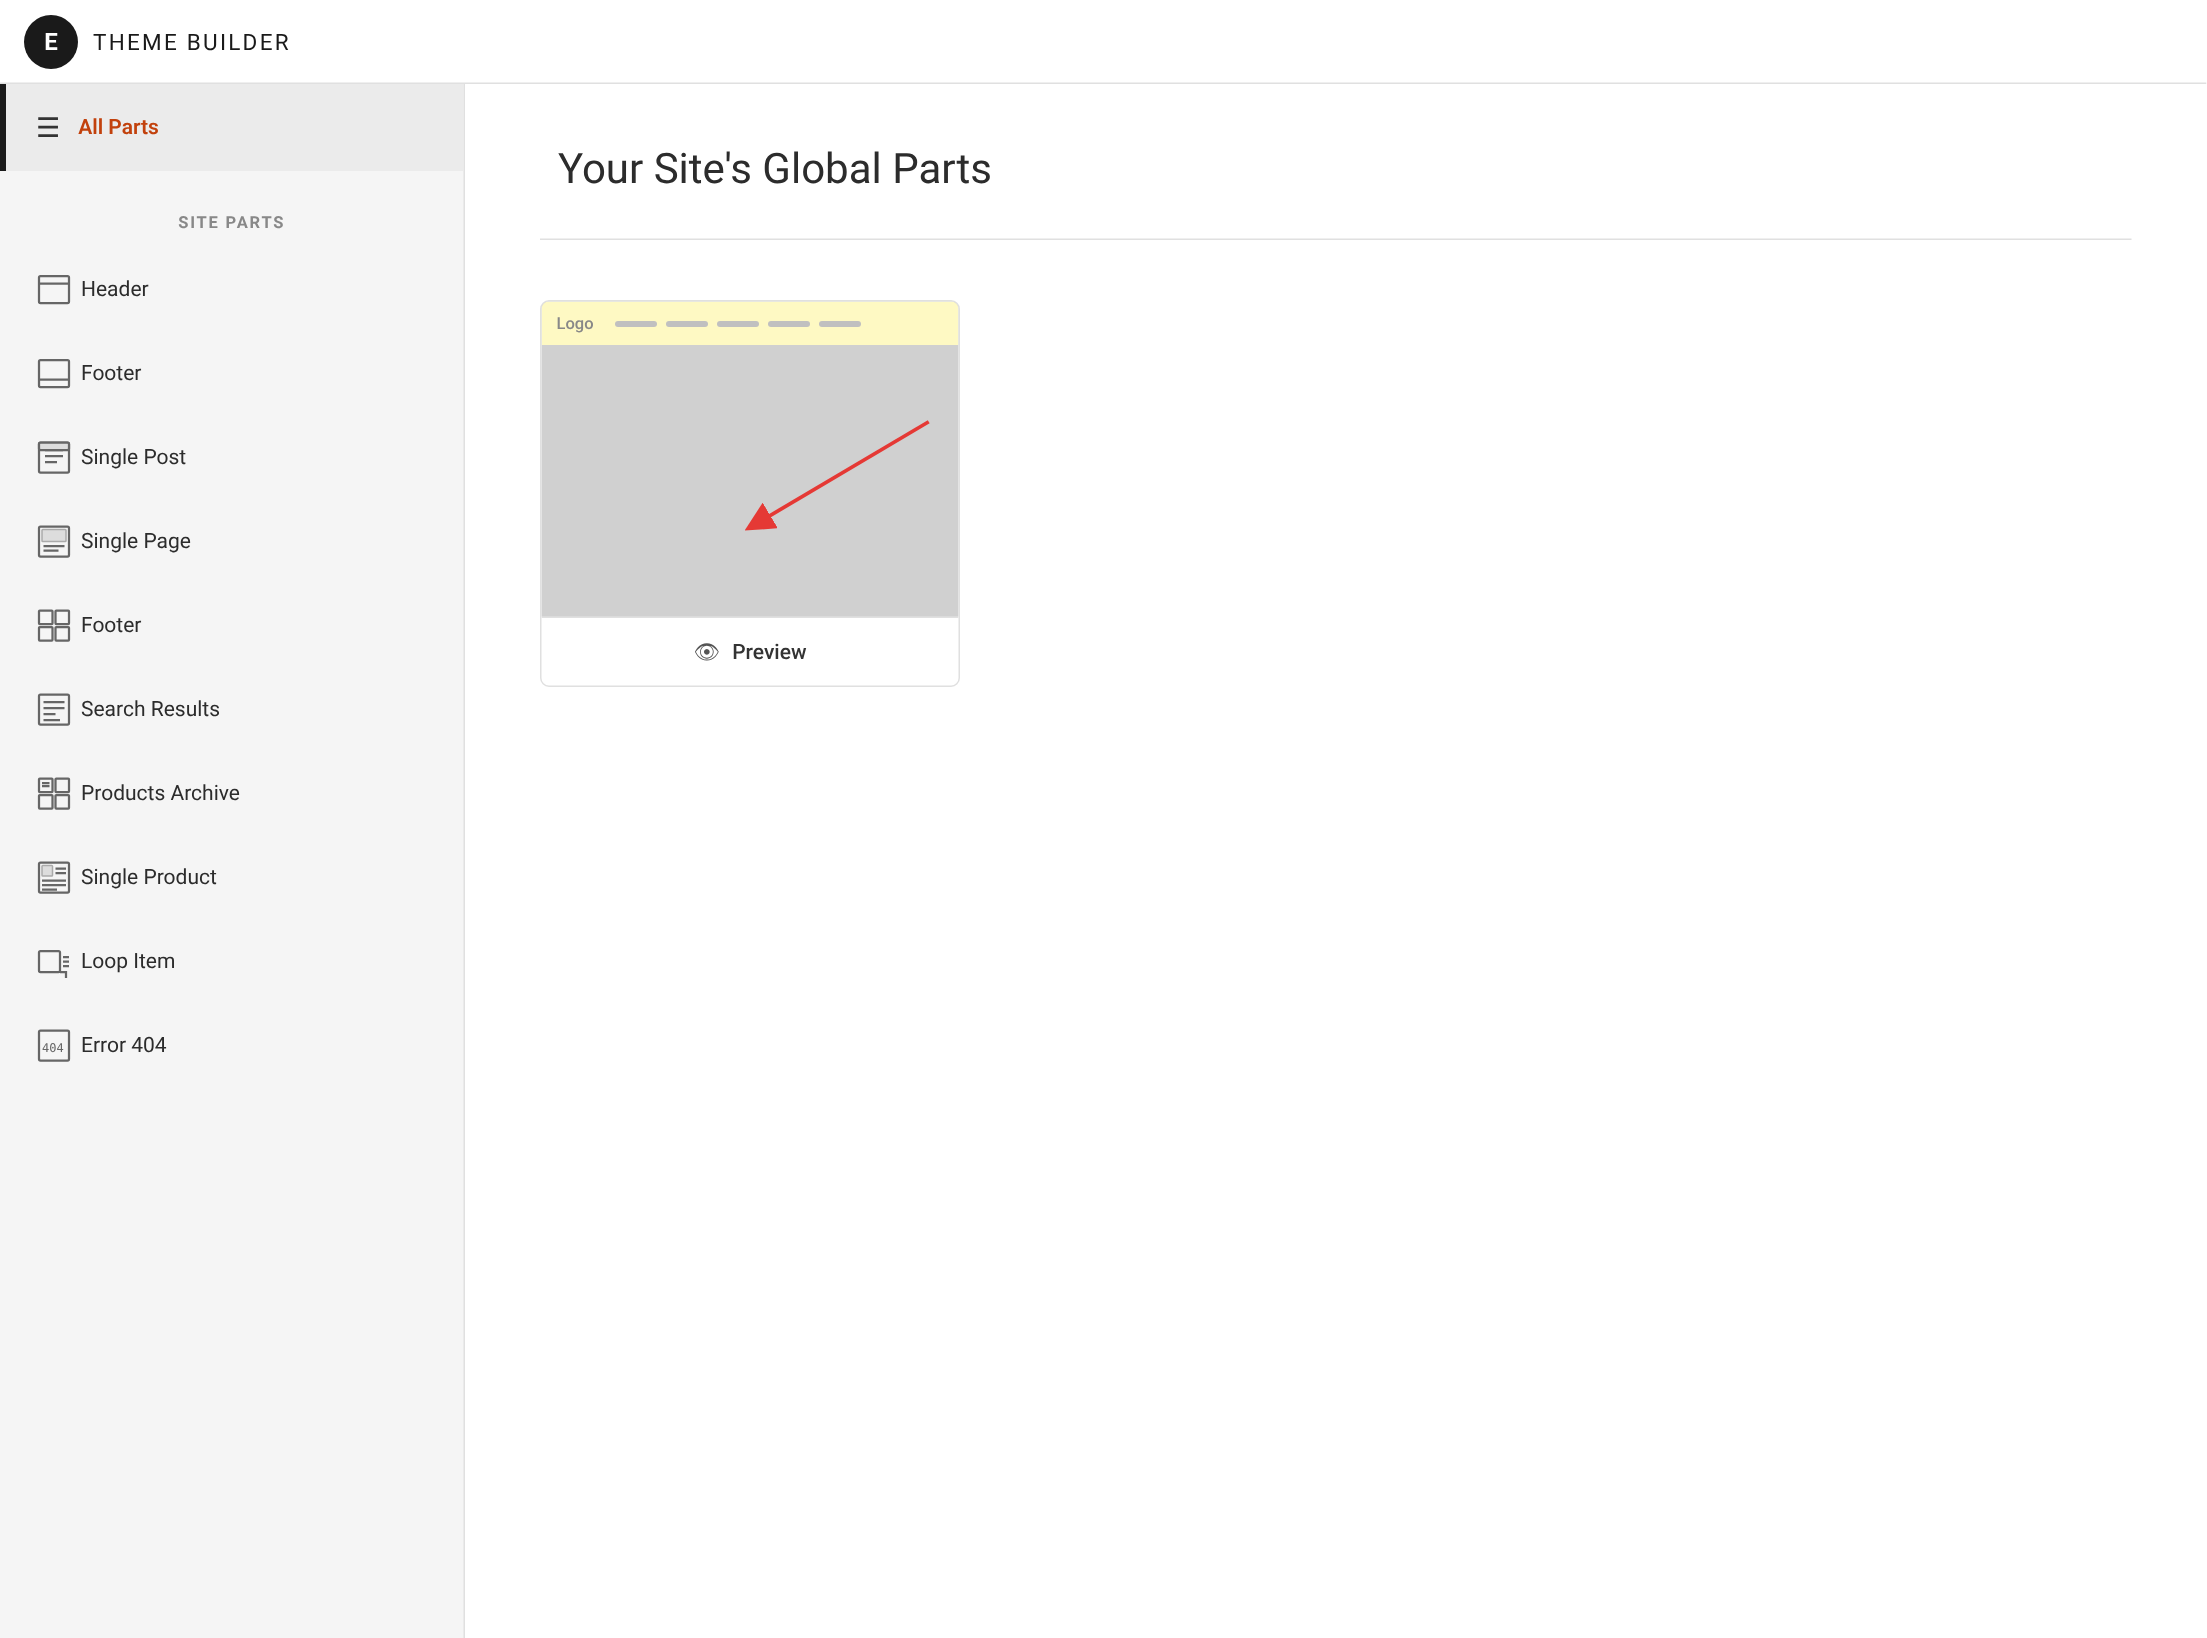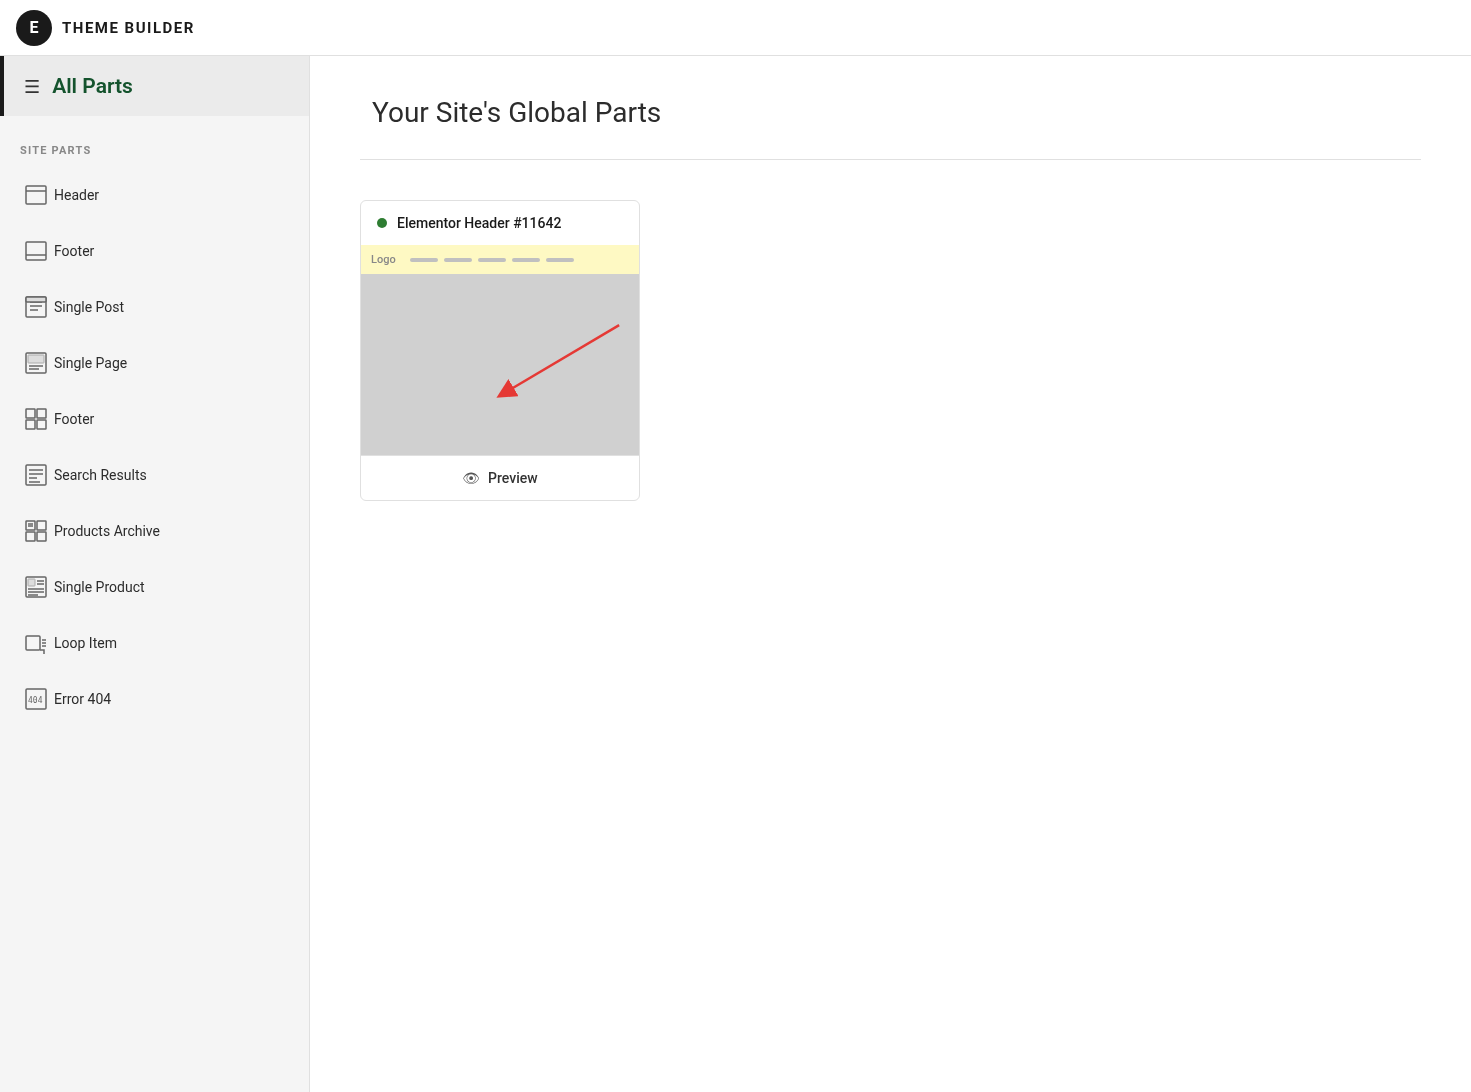--- a/index.html
+++ b/index.html
@@ -27,21 +27,21 @@
       border-radius: 50%;
       display: flex;
       align-items: center;
       justify-content: center;
       color: #fff;
       font-weight: bold;
       font-size: 16px;
     }
     .topbar-title {
       font-size: 15px;
-      font-weight: 700;
+      font-weight: 400;
       letter-spacing: 1.5px;
       color: #1a1a1a;
       text-transform: uppercase;
     }
 
     
     .layout {
       display: flex;
       flex: 1;
       overflow: hidden;
@@ -65,32 +65,33 @@
       padding: 18px 20px;
       background: #ebebeb;
       border-left: 4px solid #1a1a1a;
       cursor: pointer;
     }
     .sidebar-all-parts-icon {
       font-size: 18px;
       color: #333;
     }
     .sidebar-all-parts-label {
-      font-size: 21px;
+      font-size: 14px;
       font-weight: 600;
-      color: #14532d;
+      color: #c2410c;
     }
 
     .sidebar-section-title {
       font-size: 11px;
       font-weight: 700;
       letter-spacing: 1.2px;
       color: #888;
       padding: 28px 20px 10px 20px;
       text-transform: uppercase;
+      text-align: center;
     }
 
     .sidebar-item {
       display: flex;
       align-items: center;
       gap: 2px;
       padding: 14px 20px;
       cursor: pointer;
       border-left: 4px solid transparent;
       transition: background 0.15s;
@@ -371,24 +372,20 @@
       <span class="sidebar-item-label">Error 404</span>
     </div>
 
   </aside>
 
   <main class="main-content">
     <h1 class="page-title">Your Site's Global Parts</h1>
     <hr class="divider">
 
     <div class="card">
-      <div class="card-header">
-        <div class="card-status-dot" style="background:#2e7d32;"></div>
-        <span class="card-title-text">Elementor Header #11642</span>
-      </div>
 
       <div class="card-preview-area">
         <div class="card-preview-inner">
           <div class="card-preview-header-bar">
             <span class="card-preview-logo-text">Logo</span>
             <div class="card-preview-lines">
               <div class="card-preview-line"></div>
               <div class="card-preview-line"></div>
               <div class="card-preview-line"></div>
               <div class="card-preview-line"></div>

